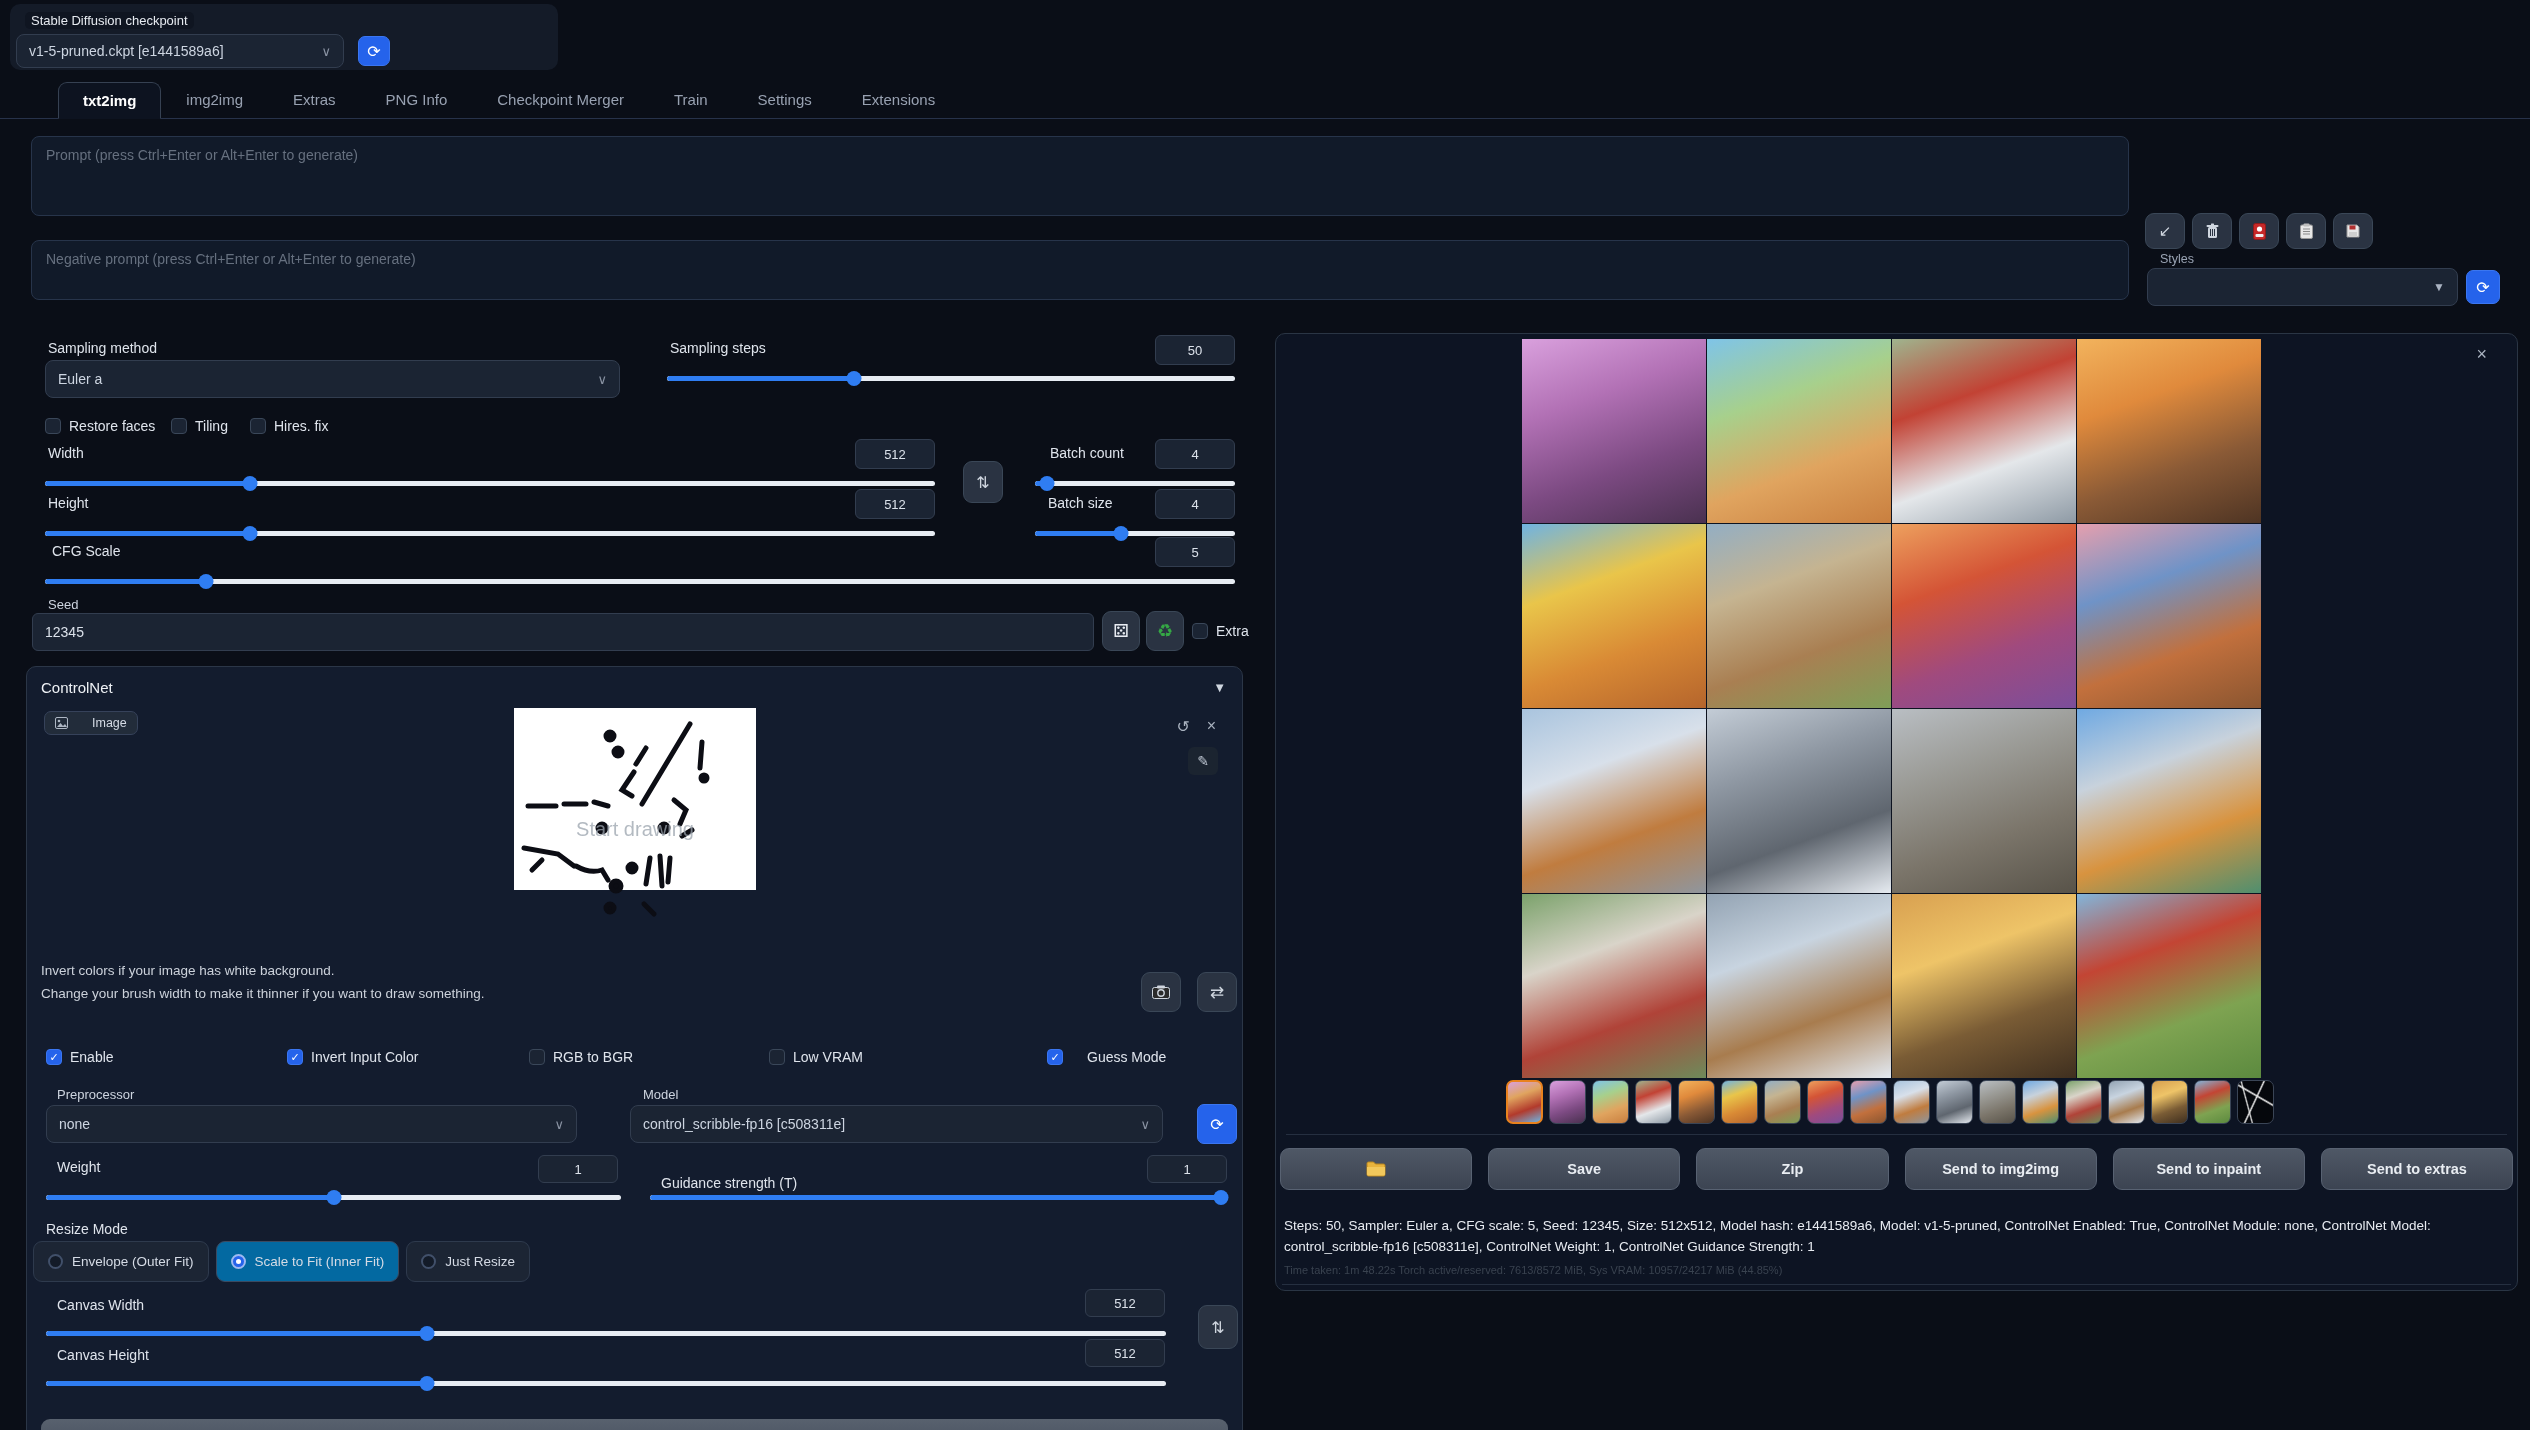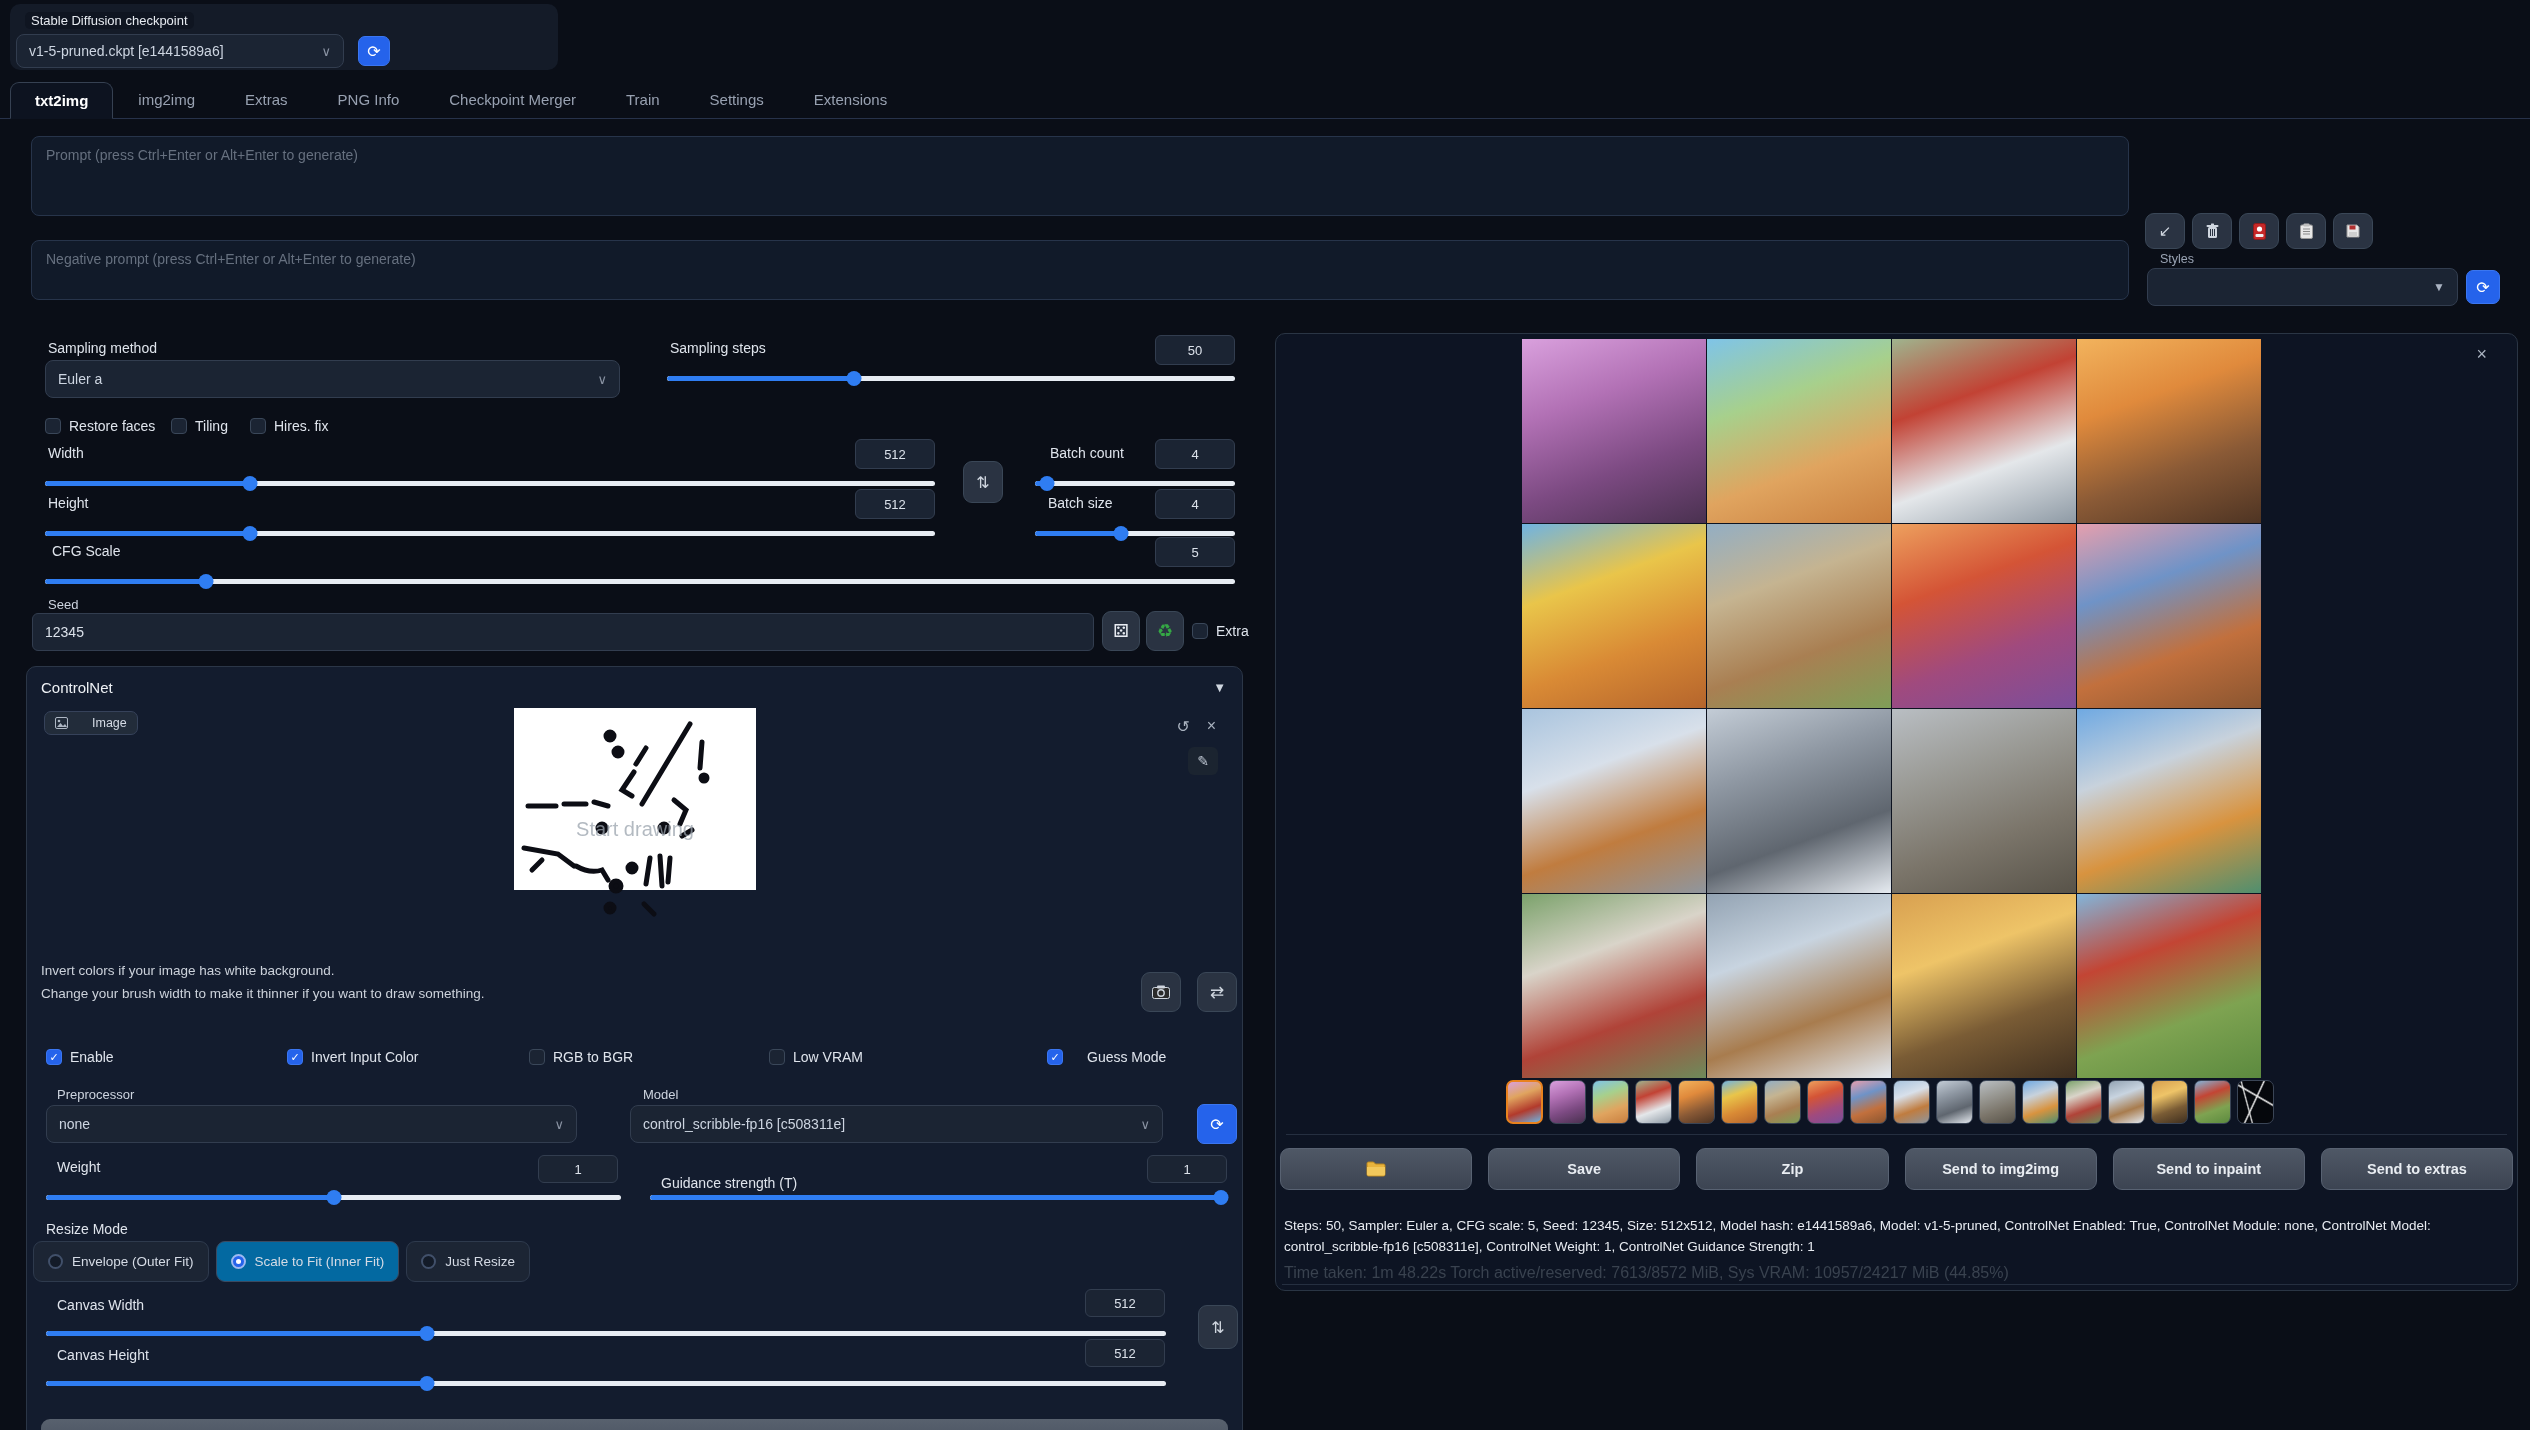--- a/index.html
+++ b/index.html
@@ -44,35 +44,35 @@
         align-items:center;justify-content:center;font-size:16px;box-sizing:border-box;}
   .graybtn{background:linear-gradient(#4f5866,#3c4452);border:1px solid #586272;border-radius:9px;color:#e9edf2;
         font-size:14.5px;font-weight:700;display:flex;align-items:center;justify-content:center;box-sizing:border-box;}
   .genbtn{background:linear-gradient(#ee8c19,#d96c08);border:1px solid #e07c10;border-radius:10px;color:#fff;
         font-weight:700;font-size:17px;display:flex;align-items:center;justify-content:center;}
   
   .tabbar{position:absolute;left:0;top:80px;width:2530px;height:39px;border-bottom:1px solid #27324a;
         display:flex;align-items:flex-end;padding-left:10px;box-sizing:border-box;}
   .tab{padding:9px 24px;font-size:15px;color:#98a1b1;border:1px solid transparent;}
   .tab.sel{color:#ffffff;font-weight:700;background:#0d1320;border:1px solid #364152;border-bottom-color:#0d1320;
-        border-radius:9px 9px 0 0;position:relative;top:1px;}
+        border-radius:9px 9px 0 0;position:relative;top:1px;margin-left:48px;}
   
   .cnpanel{background:#131c2e;border:1px solid #2b3647;border-radius:10px;box-sizing:border-box;overflow:hidden;}
   .respanel{background:#0d1423;border:1px solid #2a3544;border-radius:10px;box-sizing:border-box;}
   
   .grid{display:grid;grid-template-columns:repeat(4,184px);grid-template-rows:repeat(4,184px);gap:1px;background:#0d1320;}
   .cell{width:184px;height:184px;}
   .thumb{width:37px;height:44px;border-radius:7px;border:1px solid #3a4556;box-sizing:border-box;flex:none;}
   .thumb.sel{border:2px solid #e8821e;}
   .thumb.scribble{background-color:#05070c;
      background-image:linear-gradient(115deg,transparent 45%,#e8e8e8 48%,transparent 51%),
                       linear-gradient(30deg,transparent 58%,#e8e8e8 61%,transparent 64%),
                       linear-gradient(75deg,transparent 28%,#d8d8d8 31%,transparent 34%);}
   .hr{border-top:1px solid #252f40;}
-  .dim{color:#39424f;font-size:16px;}
+  .dim{color:#39424f;font-size:11px;}
   .hint{font-size:13.5px;color:#ccd2db;}
   svg.ic{display:block;}
 </style>
 </head>
 <body>
 
 <div class="stage">
 
   <div class="abs" style="left:10px;top:4px;width:548px;height:66px;background:#141b28;border-radius:10px;"></div>
   <div class="abs" style="left:25px;top:12px;background:#0f1521;padding:1px 6px;border-radius:5px;font-size:13px;color:#e6eaf0;">Stable Diffusion checkpoint</div>

